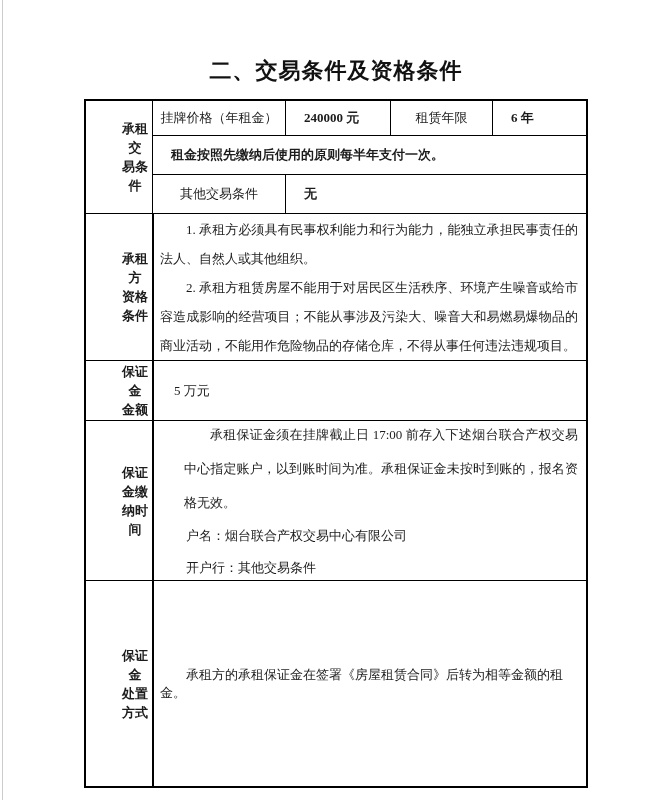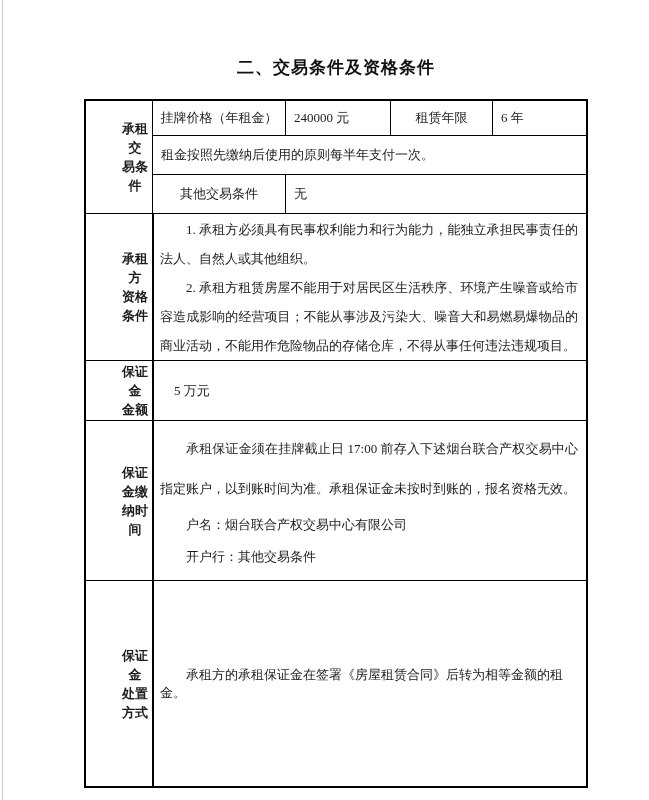--- a/index.html
+++ b/index.html
@@ -19,21 +19,21 @@
     position: absolute;
     left: 2px; top: 0; bottom: 0;
     width: 1px;
     background: #cccccc;
   }
   .doc-title {
     position: absolute;
     left: 84px; top: 56px;
     width: 504px;
     text-align: center;
-    font-size: 17px;
+    font-size: 22px;
     font-weight: bold;
     letter-spacing: 1px;
     color: #111111;
   }
   .main-table {
     position: absolute;
     left: 84px; top: 99px;
     width: 504px; height: 689px;
     border: 2px solid #000000;
     display: flex;
@@ -71,41 +71,41 @@
     flex-direction: row;
     flex: 0 0 auto;
   }
   .sub-row + .sub-row { border-top: 1px solid #000000; }
   .cell {
     display: flex;
     align-items: center;
   }
   .cell + .cell { border-left: 1px solid #000000; }
   .cell.center { justify-content: center; text-align: center; }
-  .cell.pad { padding-left: 8px; }
+  .cell.pad { padding-left: 18px; font-weight: bold; }
   .h34 { height: 34px; }
   .h39 { height: 39px; }
   .w132 { flex: 0 0 132px; width: 132px; }
   .w105 { flex: 0 0 105px; width: 105px; }
   .w102 { flex: 0 0 102px; width: 102px; }
   .wrest { flex: 1 1 auto; }
   .value-cell {
     flex: 1 1 auto;
     border-left: 1px solid #000000;
     display: flex;
     flex-direction: column;
     justify-content: center;
     padding: 0 8px 0 6px;
   }
   .para {
     text-indent: 2em;
     text-align: justify;
     line-height: 29px;
   }
-  .para-wide { line-height: 40px; }
+  .para-wide { line-height: 34px; margin-left: 24px; }
   .acct-line {
     text-indent: 2em;
     line-height: 32px;
   }
   .single-line { text-indent: 2em; }
   .deposit-amount-text { padding-left: 14px; }
 </style>
 </head>
 <body>
 

